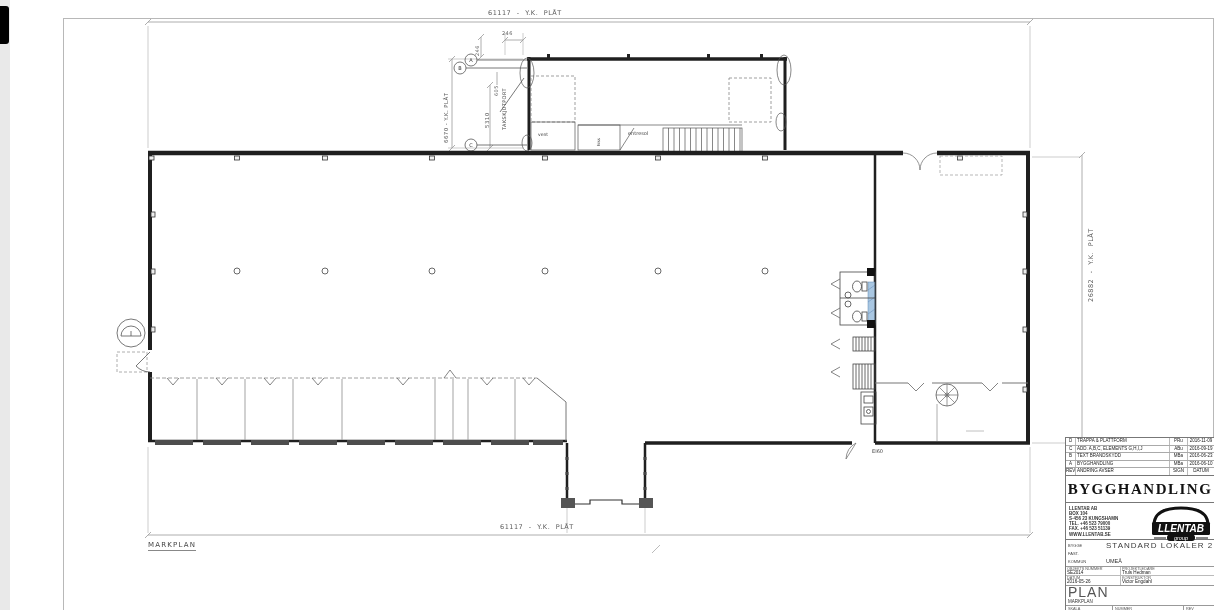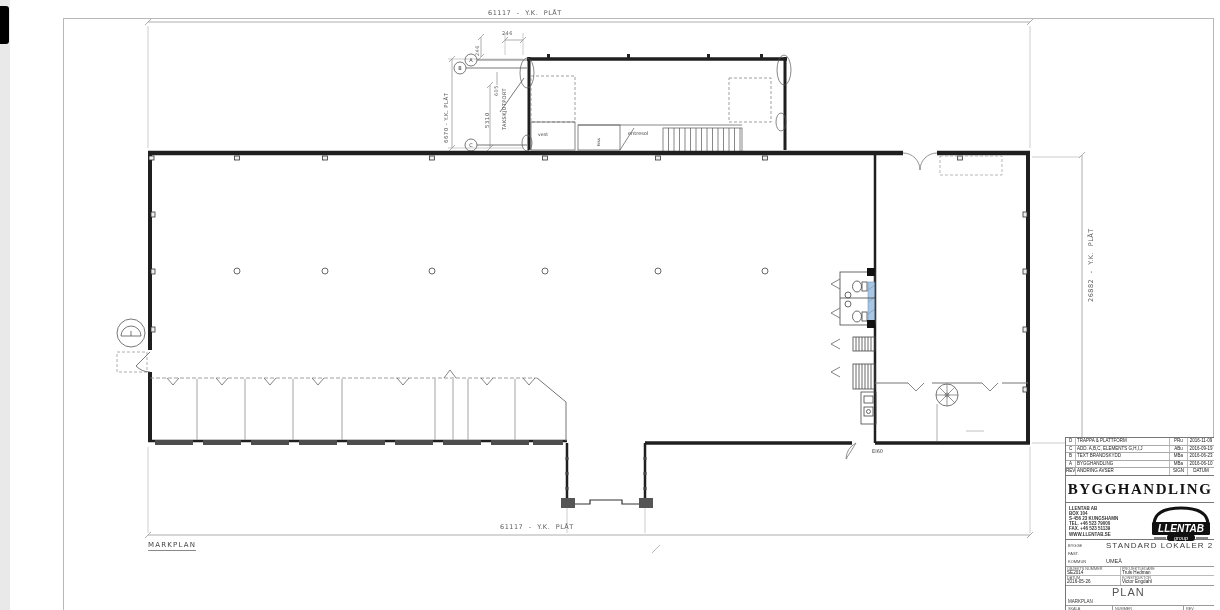--- a/index.html
+++ b/index.html
@@ -45,21 +45,21 @@
   .row-fast .fldlabel{padding-left:2px;}
   .row-kommun{height:9px;display:flex;align-items:center;border-bottom:1px solid #999;}
   .row-kommun .fldlabel{width:38px;padding-left:2px;}
   .kommun-val{font-size:5.5px;color:#333;}
   .grid2{display:grid;grid-template-columns:55px 1fr;grid-template-rows:9px 9px;border-bottom:1px solid #999;}
   .gcell{border-right:1px solid #bbb;border-bottom:1px solid #bbb;padding-left:1px;overflow:hidden;}
   .gcell:nth-child(2n){border-right:none;}
   .gcell:nth-child(3),.gcell:nth-child(4){border-bottom:none;}
   .ghead{font-size:3.8px;color:#555;line-height:4px;}
   .gval{font-size:4.6px;color:#222;line-height:4.8px;}
-  .row-plan{height:13px;line-height:13px;padding-left:2px;font-size:11px;letter-spacing:1px;color:#555;margin-left:44px;}
+  .row-plan{height:13px;line-height:13px;padding-left:2px;font-size:14px;letter-spacing:1px;color:#555;}
   .row-markplan{height:6px;line-height:6px;padding-left:2px;font-size:4.5px;color:#333;border-bottom:1px solid #999;}
   .bottomrow{display:flex;height:40px;}
   .bcell{border-right:1px solid #999;padding:1px 0 0 2px;}
   .bcell .ghead{display:block;}
   .b-skala{width:44px;}
   .b-nummer{width:68px;}
   .b-rev{flex:1;border-right:none;}
 </style>
 </head>
 <body>

